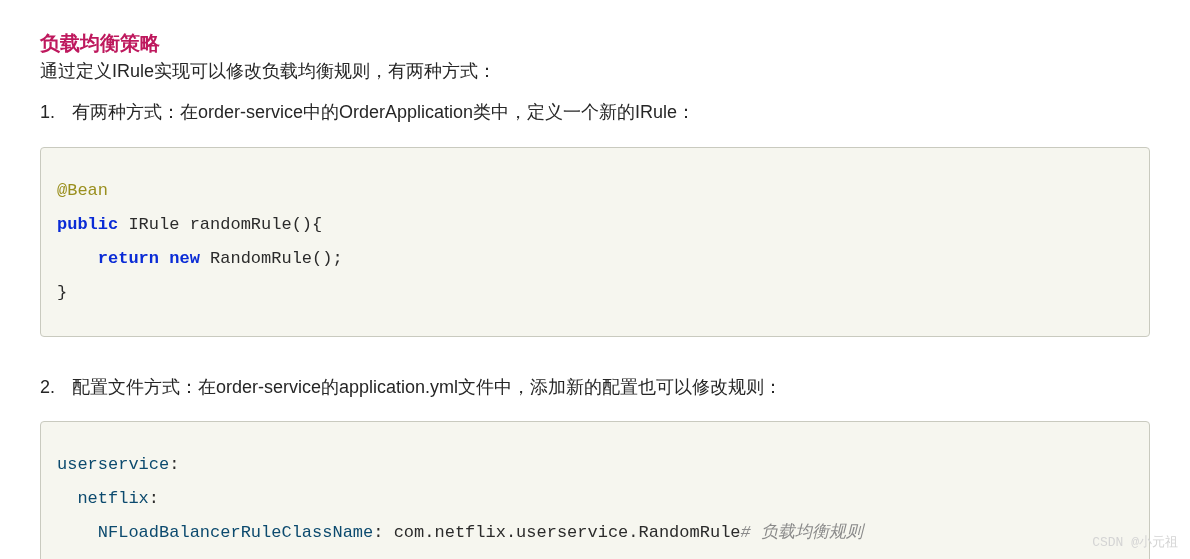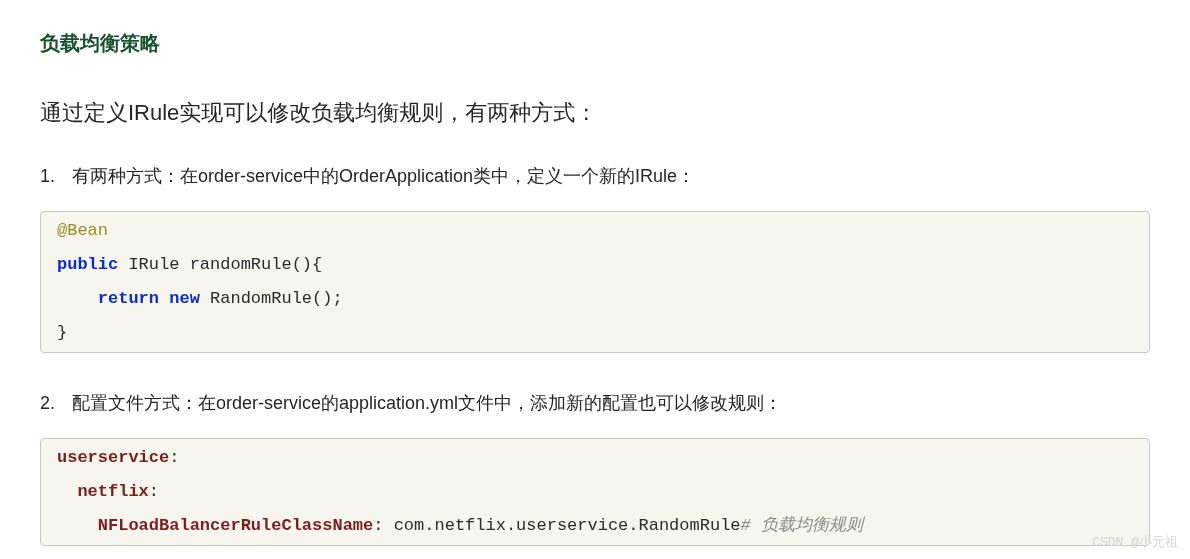--- a/index.html
+++ b/index.html
@@ -10,65 +10,64 @@
     body {
       font-family: -apple-system, BlinkMacSystemFont, "Segoe UI", "PingFang SC", "Hiragino Sans GB", "Microsoft YaHei", sans-serif;
       background: #ffffff;
       padding: 30px 40px;
       color: #1a1a1a;
       width: 1190px;
     }
     .heading {
       font-size: 20px;
       font-weight: 700;
-      color: #14532d;
-      margin-bottom: 38px;
+      color: #be185d;
     }
     .intro-text {
-      font-size: 22px;
+      font-size: 18px;
       color: #262626;
-      margin-bottom: 32px;
+      margin-bottom: 12px;
       line-height: 1.6;
     }
     .list-item {
       display: flex;
       font-size: 18px;
       color: #262626;
       margin-bottom: 20px;
       line-height: 1.6;
     }
     .list-number {
       width: 32px;
       flex-shrink: 0;
     }
     .list-content {
       flex: 1;
     }
     .code-block {
       background: #f6f6ef;
       border: 1px solid #c9cabf;
       border-radius: 4px;
-      padding: 2px 16px;
+      padding: 26px 16px;
       margin-bottom: 36px;
       font-family: "SF Mono", Monaco, Consolas, "Courier New", monospace;
       font-size: 17px;
       line-height: 2.0;
       white-space: pre;
       color: #2b2b2b;
     }
     .tok-annotation {
       color: #9a8f1e;
     }
     .tok-keyword {
       color: #0a2bd6;
       font-weight: 600;
     }
     .tok-yaml-key {
-      color: #7f1d1d;
-      font-weight: 700;
+      color: #0c4a6e;
+      font-weight: 400;
     }
     .tok-comment {
       color: #8a8a8a;
       font-style: italic;
       text-align: center;
     }
     .watermark {
       position: fixed;
       bottom: 8px;
       right: 12px;

